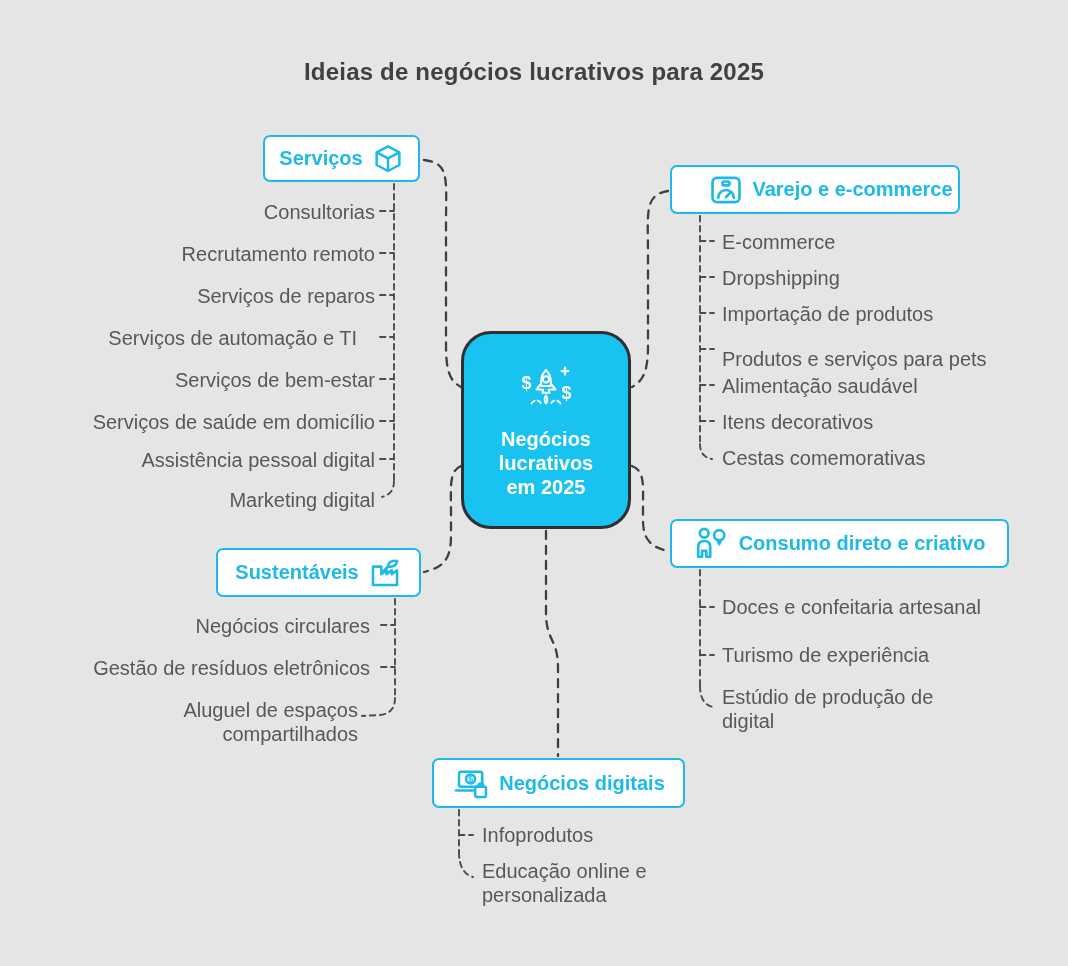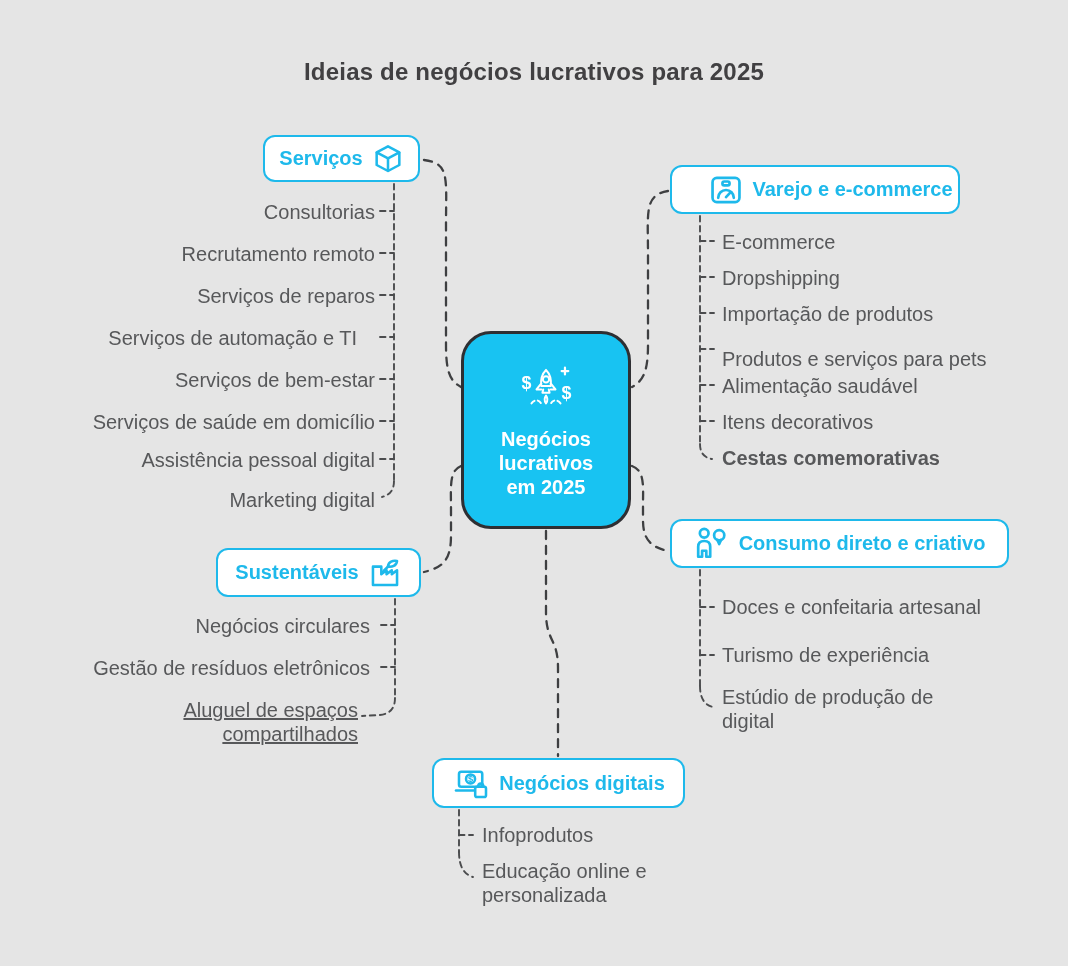--- a/index.html
+++ b/index.html
@@ -23,21 +23,21 @@
   }
   .connector-layer {
     position: absolute;
     left: 0; top: 0;
     pointer-events: none;
   }
   .branch-node {
     position: absolute;
     background: #ffffff;
     border: 2.5px solid #1eb9eb;
-    border-radius: 12px;
+    border-radius: 7px;
     display: flex;
     align-items: center;
     justify-content: center;
     gap: 9px;
     color: #1eb9eb;
     font-size: 20px;
     font-weight: bold;
     white-space: nowrap;
   }
   .branch-node .node-icon { display: flex; align-items: center; }
@@ -221,27 +221,27 @@
     <span class="leaf align-right" style="right:693px; top:488px;">Marketing digital</span>
   </div>
 
   <div>
     <span class="leaf" style="left:722px; top:230px;">E-commerce</span>
     <span class="leaf" style="left:722px; top:266px;">Dropshipping</span>
     <span class="leaf" style="left:722px; top:302px;">Importação de produtos</span>
     <span class="leaf" style="left:722px; top:347px;">Produtos e serviços para pets</span>
     <span class="leaf" style="left:722px; top:374px;">Alimentação saudável</span>
     <span class="leaf" style="left:722px; top:410px;">Itens decorativos</span>
-    <span class="leaf" style="left:722px; top:446px;font-weight:bold;">Cestas comemorativas</span>
+    <span class="leaf" style="left:722px; top:446px;">Cestas comemorativas</span>
   </div>
 
   <div>
     <span class="leaf align-right" style="right:698px; top:614px;">Negócios circulares</span>
     <span class="leaf align-right" style="right:698px; top:656px;">Gestão de resíduos eletrônicos</span>
-    <span class="leaf align-right wrap" style="right:710px; top:698px; width:200px;text-decoration:underline;">Aluguel de espaços compartilhados</span>
+    <span class="leaf align-right wrap" style="right:710px; top:698px; width:200px;">Aluguel de espaços compartilhados</span>
   </div>
 
   <div>
     <span class="leaf" style="left:722px; top:595px;">Doces e confeitaria artesanal</span>
     <span class="leaf" style="left:722px; top:643px;">Turismo de experiência</span>
     <span class="leaf wrap" style="left:722px; top:685px; width:250px;">Estúdio de produção de digital</span>
   </div>
 
   <div>
     <span class="leaf" style="left:482px; top:823px;">Infoprodutos</span>

